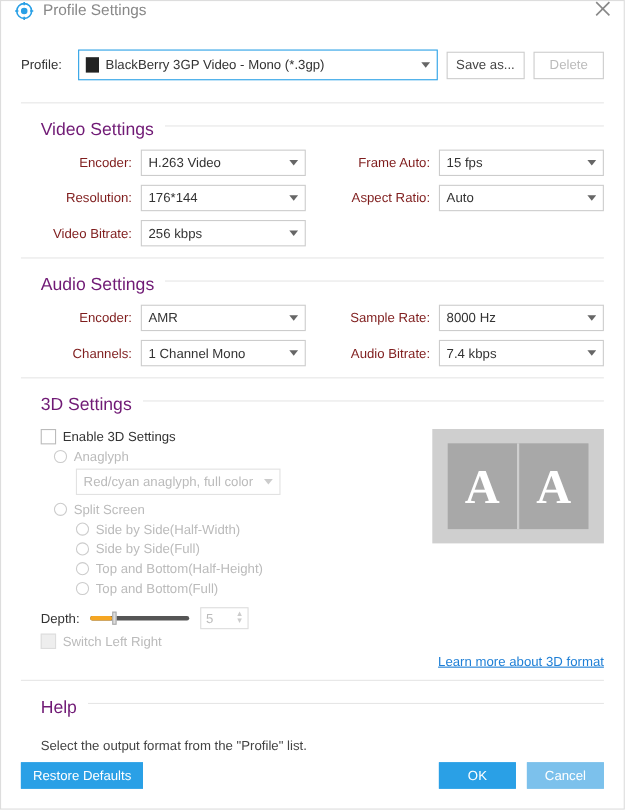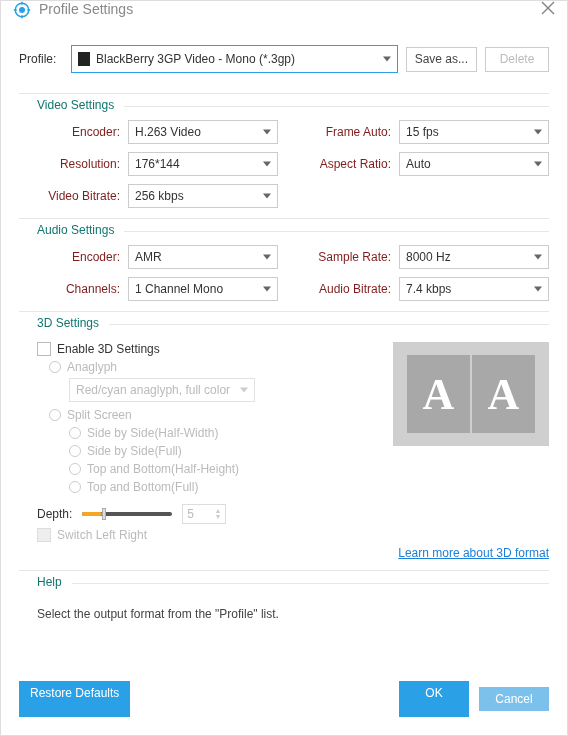--- a/index.html
+++ b/index.html
@@ -15,21 +15,21 @@
 .profile-dd { flex: 1; height: 28px; border: 1px solid #2aa0e6; display: flex; align-items: center; padding: 0 6px; position: relative; cursor: pointer; }
 .profile-dd .dev-icon { width: 12px; height: 14px; background: #222; margin-right: 6px; }
 .profile-dd .dd-caret { position: absolute; right: 6px; top: 50%; transform: translateY(-50%); }
 .btn { height: 25px; border: 1px solid #ccc; background: #fff; padding: 0 8px; cursor: pointer; min-width: 64px; text-align: center; line-height: 22px; color: #444; }
 .btn.disabled { color: #bbb; cursor: default; }
 
 .body { padding: 0 18px; }
 
 .section { margin-top: 10px; }
 .section-row { display: flex; align-items: center; }
-.section-title { color: #0f766e; margin: 6px 0 8px 18px; font-size: 12px; }
+.section-title { color: #701a75; margin: 18px 0 8px 18px; font-size: 16px; }
 .hr { flex:1; height:1px; background:#e6e6e6; margin-left:10px; }
 .hr-top { height:1px; background:#e6e6e6; margin-bottom:-2px; }
 
 .grid2 { display: grid; grid-template-columns: 1fr 1fr; column-gap: 16px; row-gap: 8px; margin-left: 4px; }
 .field { display: flex; align-items: center; }
 .field .flabel { width: 105px; text-align: right; padding-right: 8px; color: #7f1d1d; }
 .select { flex: 1; height: 24px; border: 1px solid #ccc; display: flex; align-items: center; padding: 0 6px; position: relative; background:#fff; cursor:pointer; }
 .select .car { position: absolute; right: 6px; top: 50%; transform: translateY(-50%); }
 .caret { width: 0; height: 0; border-left: 4px solid transparent; border-right: 4px solid transparent; border-top: 5px solid #666; display:inline-block; }
 
@@ -52,21 +52,21 @@
 .slider .thumb { position:absolute; left:22%; top:-4px; width:4px; height:12px; background:#ddd; border:1px solid #aaa; }
 .spin { width:44px; height:20px; border:1px solid #ddd; display:flex; align-items:center; justify-content:space-between; padding:0 4px; color:#bbb; }
 .spin .arrows { display:flex; flex-direction:column; line-height:6px; font-size:7px; color:#ccc; }
 
 .learn { text-align:right; margin-top: 0; }
 .learn a { color:#1e7fd6; text-decoration: underline; cursor:pointer; }
 
 .help-text { margin: 10px 0 0 18px; color:#444; }
 
 .footer { position:absolute; left:0; right:0; bottom:0; padding: 12px 18px 18px 18px; display:flex; align-items:center; }
-.btn-primary { background:#2aa0e6; color:#fff; border:1px solid #2aa0e6; height:36px; min-width:70px; text-align:center; line-height:22px; cursor:pointer; padding: 0 10px; }
+.btn-primary { background:#2aa0e6; color:#fff; border:1px solid #2aa0e6; height:24px; min-width:70px; text-align:center; line-height:22px; cursor:pointer; padding: 0 10px; }
 .btn-light { background:#7cc1ec; color:#fff; border:1px solid #7cc1ec; height:24px; min-width:70px; text-align:center; line-height:22px; cursor:pointer; padding: 0 10px; }
 .footer .spacer { flex:1; }
 .footer .gap { width:10px; }
 </style>
 </head>
 <body>
 
 <div class="titlebar">
   <span class="app-icon">
     <svg viewBox="0 0 24 24" width="18" height="18" fill="none" stroke="#2aa0e6" stroke-width="2">

